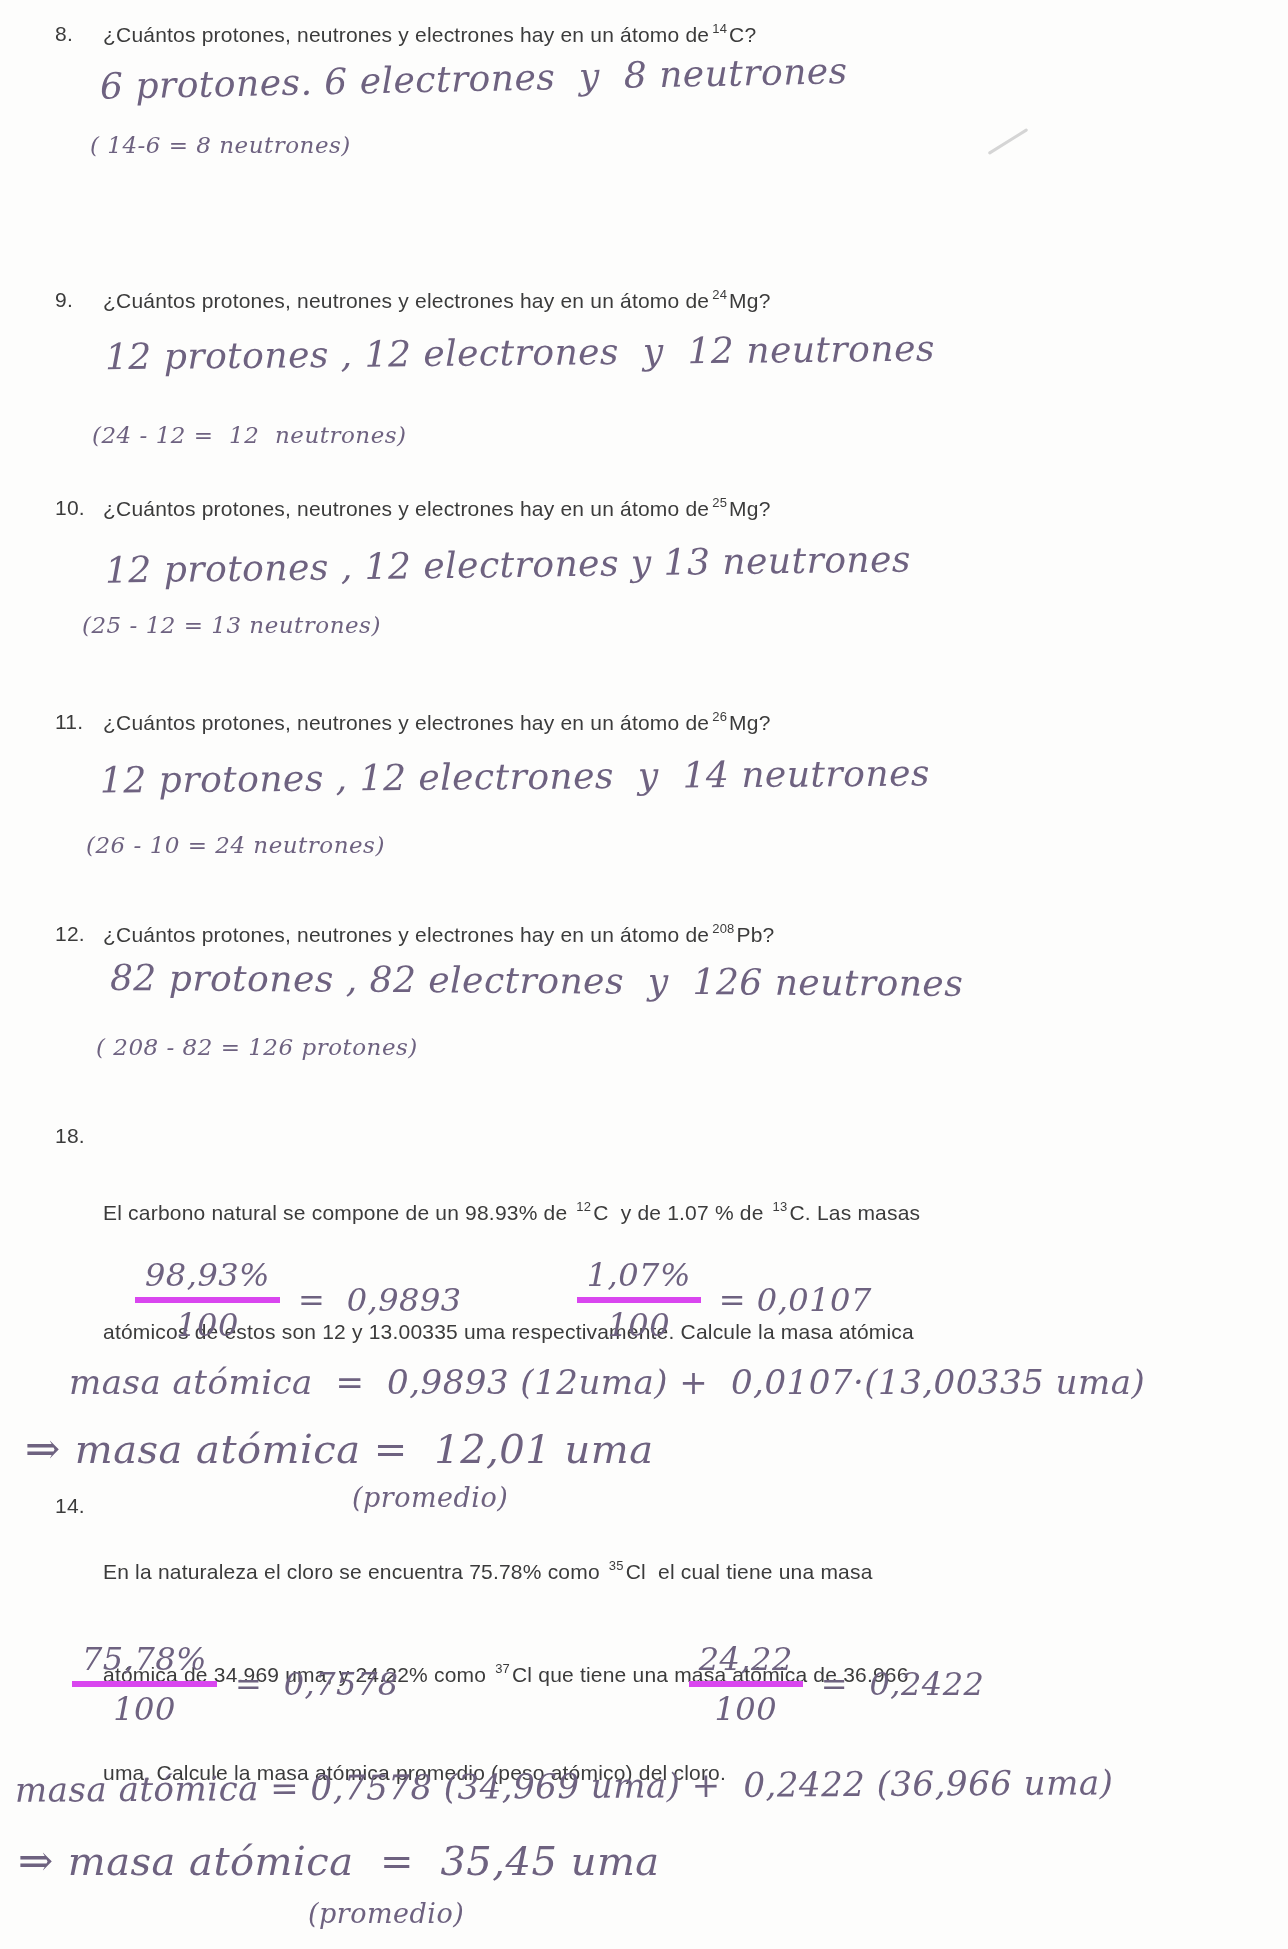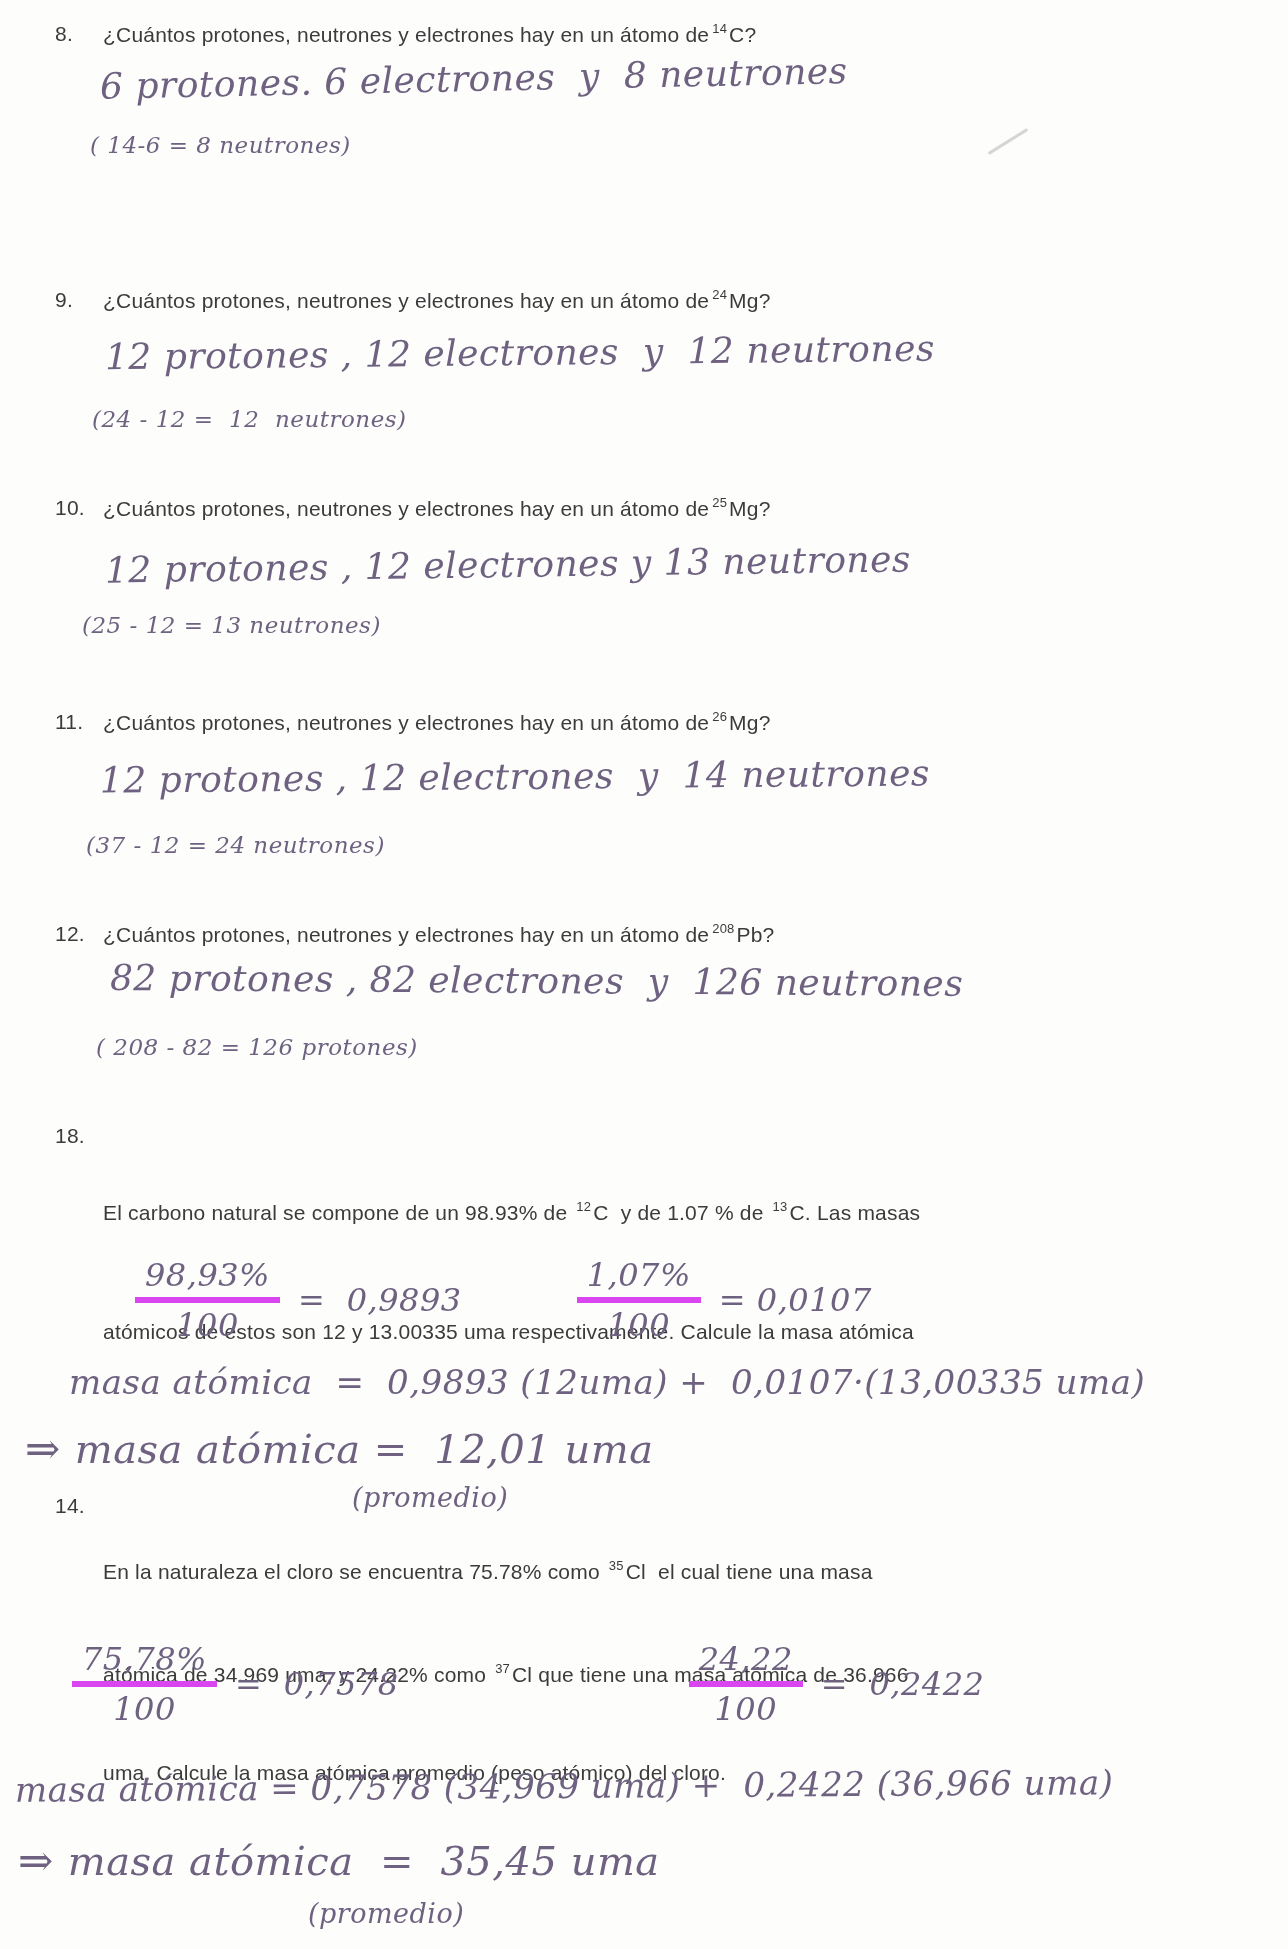--- a/index.html
+++ b/index.html
@@ -86,35 +86,35 @@
     <span class="qtext"><span>¿Cuántos protones, neutrones y electrones hay en un átomo de</span><sup class="mass">14</sup><span>C?</span></span>
   </div>
   <div class="hw" style="top:58px;left:100px;transform:rotate(-1.2deg)">6 protones. 6 electrones  y  8 neutrones</div>
   <div class="hw calc" style="top:132px;left:90px">( 14-6 = 8 neutrones)</div>
 
   <div class="q" style="top:288px">
     <span class="qnum">9.</span>
     <span class="qtext"><span>¿Cuántos protones, neutrones y electrones hay en un átomo de</span><sup class="mass">24</sup><span>Mg?</span></span>
   </div>
   <div class="hw" style="top:332px;left:105px;transform:rotate(-0.6deg)">12 protones , 12 electrones  y  12 neutrones</div>
-  <div class="hw calc" style="top:406px;left:92px">(24 - 12 =  12  neutrones)</div>
+  <div class="hw calc" style="top:422px;left:92px">(24 - 12 =  12  neutrones)</div>
 
   <div class="q" style="top:496px">
     <span class="qnum">10.</span>
     <span class="qtext"><span>¿Cuántos protones, neutrones y electrones hay en un átomo de</span><sup class="mass">25</sup><span>Mg?</span></span>
   </div>
   <div class="hw" style="top:544px;left:105px;transform:rotate(-0.8deg)">12 protones , 12 electrones y 13 neutrones</div>
   <div class="hw calc" style="top:612px;left:82px">(25 - 12 = 13 neutrones)</div>
 
   <div class="q" style="top:710px">
     <span class="qnum">11.</span>
     <span class="qtext"><span>¿Cuántos protones, neutrones y electrones hay en un átomo de</span><sup class="mass">26</sup><span>Mg?</span></span>
   </div>
   <div class="hw" style="top:756px;left:100px;transform:rotate(-0.5deg)">12 protones , 12 electrones  y  14 neutrones</div>
-  <div class="hw calc" style="top:832px;left:86px">(37 - 12 = 24 neutrones)</div>
+  <div class="hw calc" style="top:832px;left:86px">(26 - 10 = 24 neutrones)</div>
 
   <div class="q" style="top:922px">
     <span class="qnum">12.</span>
     <span class="qtext"><span>¿Cuántos protones, neutrones y electrones hay en un átomo de</span><sup class="mass">208</sup><span>Pb?</span></span>
   </div>
   <div class="hw" style="top:960px;left:110px;transform:rotate(0.4deg)">82 protones , 82 electrones  y  126 neutrones</div>
   <div class="hw calc" style="top:1034px;left:96px">( 208 - 82 = 126 protones)</div>
 
   <div class="q" style="top:1124px">
     <span class="qnum">18.</span>

